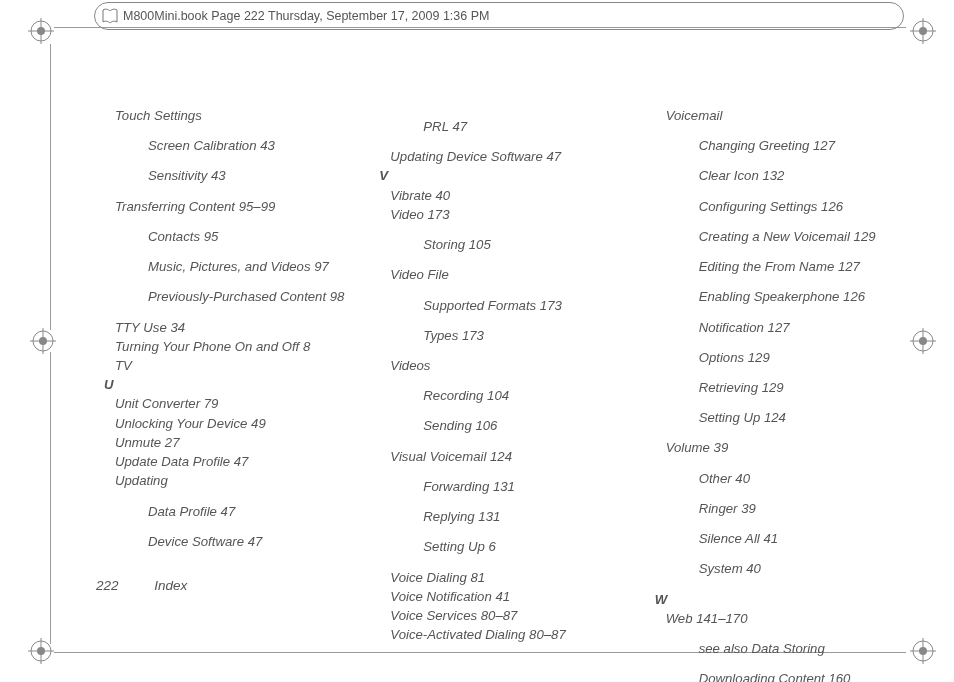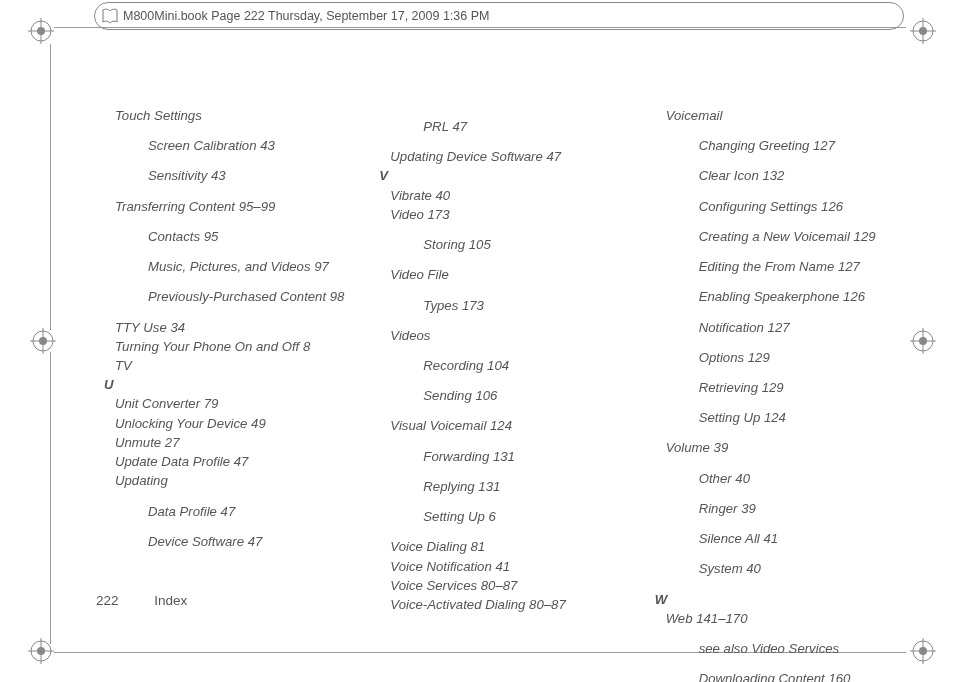--- a/index.html
+++ b/index.html
@@ -78,22 +78,23 @@
   .letter {
     font-weight: bold;
     font-style: italic;
     padding-left: 4px;
     margin:0;
   }
 
   .footer {
     position: absolute;
     left: 96px;
-    bottom: 74px;
+    bottom: 89px;
     font-size: 13.5px;
+    font-style: italic;
     color: #555;
   }
   .footer .pg { margin-right: 32px; }
 
 </style>
 </head>
 <body>
 
 <div class="deco tl1">
   <svg viewBox="0 0 26 26">
@@ -180,20 +181,21 @@
       <p class="lvl1">Device Software 47</p>
     </div>
   <div class="col" id="col1">
       <p class="lvl1">PRL 47</p>
       <p class="lvl0">Updating Device Software 47</p>
       <p class="letter">V</p>
       <p class="lvl0">Vibrate 40</p>
       <p class="lvl0">Video 173</p>
       <p class="lvl1">Storing 105</p>
       <p class="lvl0">Video File</p>
+      <p class="lvl1">Supported Formats 173</p>
       <p class="lvl1">Types 173</p>
       <p class="lvl0">Videos</p>
       <p class="lvl1">Recording 104</p>
       <p class="lvl1">Sending 106</p>
       <p class="lvl0">Visual Voicemail 124</p>
       <p class="lvl1">Forwarding 131</p>
       <p class="lvl1">Replying 131</p>
       <p class="lvl1">Setting Up 6</p>
       <p class="lvl0">Voice Dialing 81</p>
       <p class="lvl0">Voice Notification 41</p>
@@ -212,21 +214,21 @@
       <p class="lvl1">Options 129</p>
       <p class="lvl1">Retrieving 129</p>
       <p class="lvl1">Setting Up 124</p>
       <p class="lvl0">Volume 39</p>
       <p class="lvl1">Other 40</p>
       <p class="lvl1">Ringer 39</p>
       <p class="lvl1">Silence All 41</p>
       <p class="lvl1">System 40</p>
       <p class="letter">W</p>
       <p class="lvl0">Web 141–170</p>
-      <p class="lvl1">see also Video Services</p>
+      <p class="lvl1">see also Data Storing</p>
       <p class="lvl1">Downloading Content 160</p>
       <p class="lvl1">Email 147</p>
       <p class="lvl1">Launching 142</p>
     </div>
 </div>
 
 <div class="footer">
   <span class="pg">222</span>
   <span>Index</span>
 </div>

